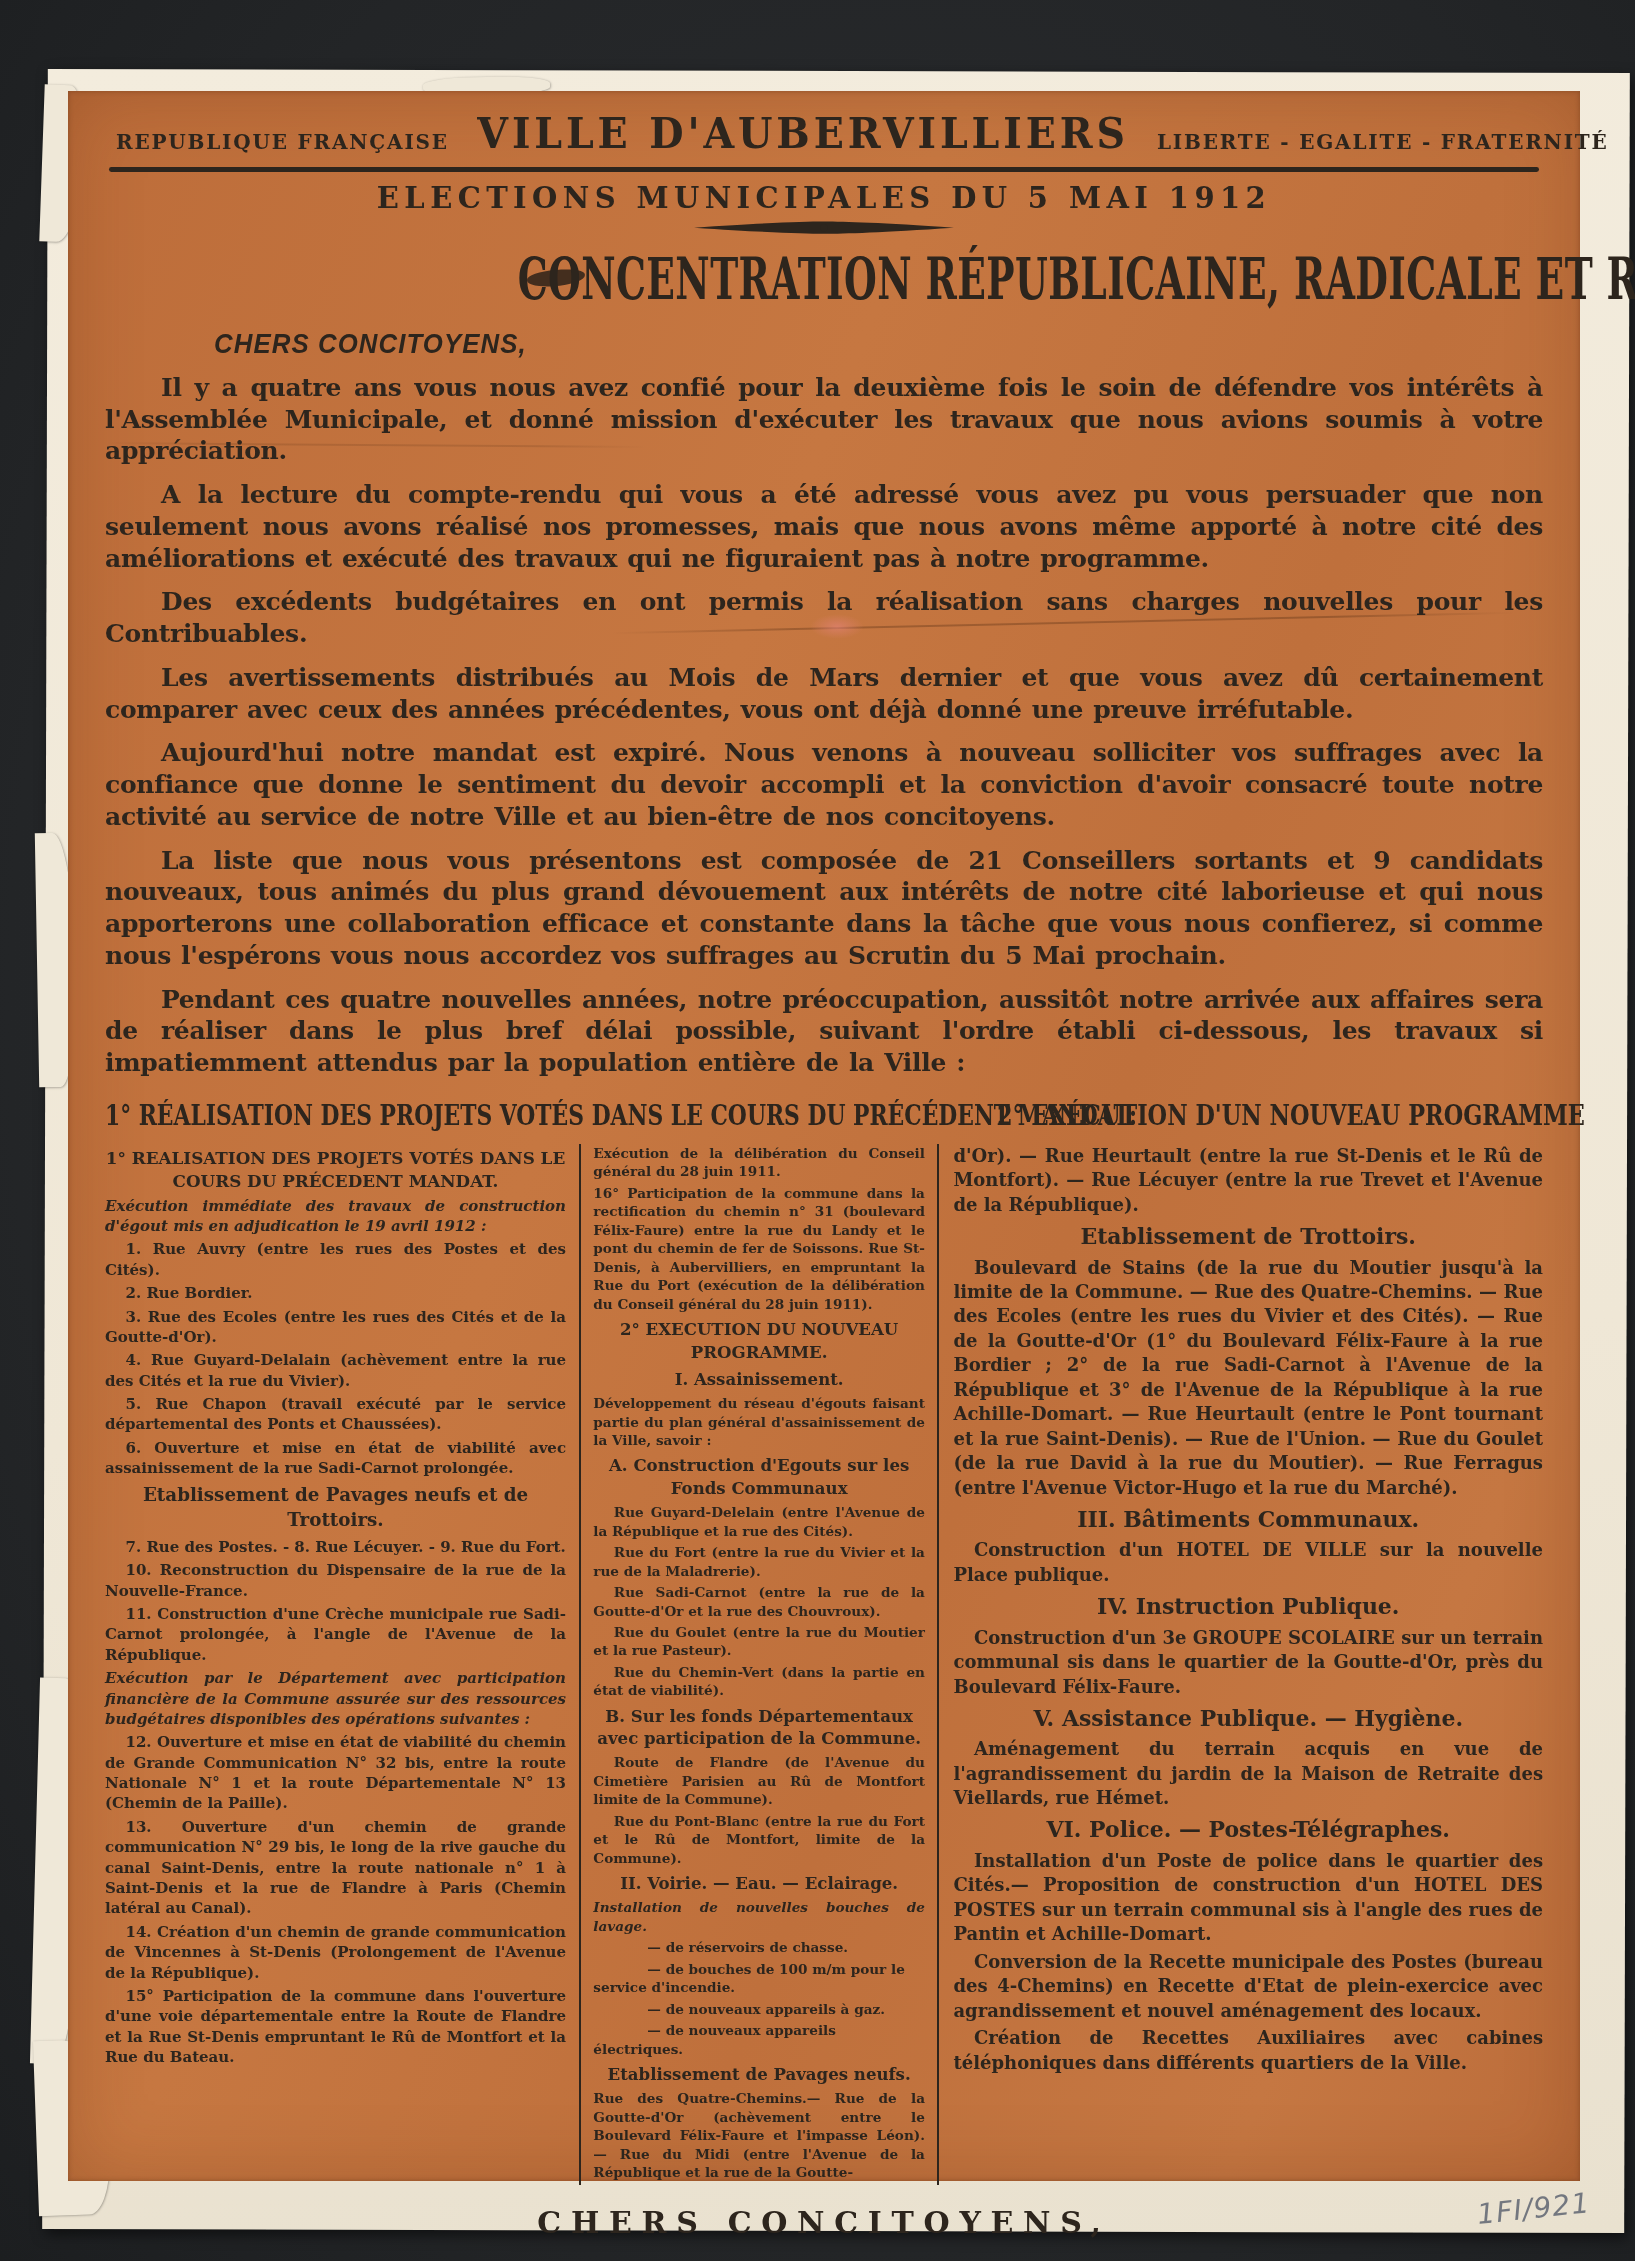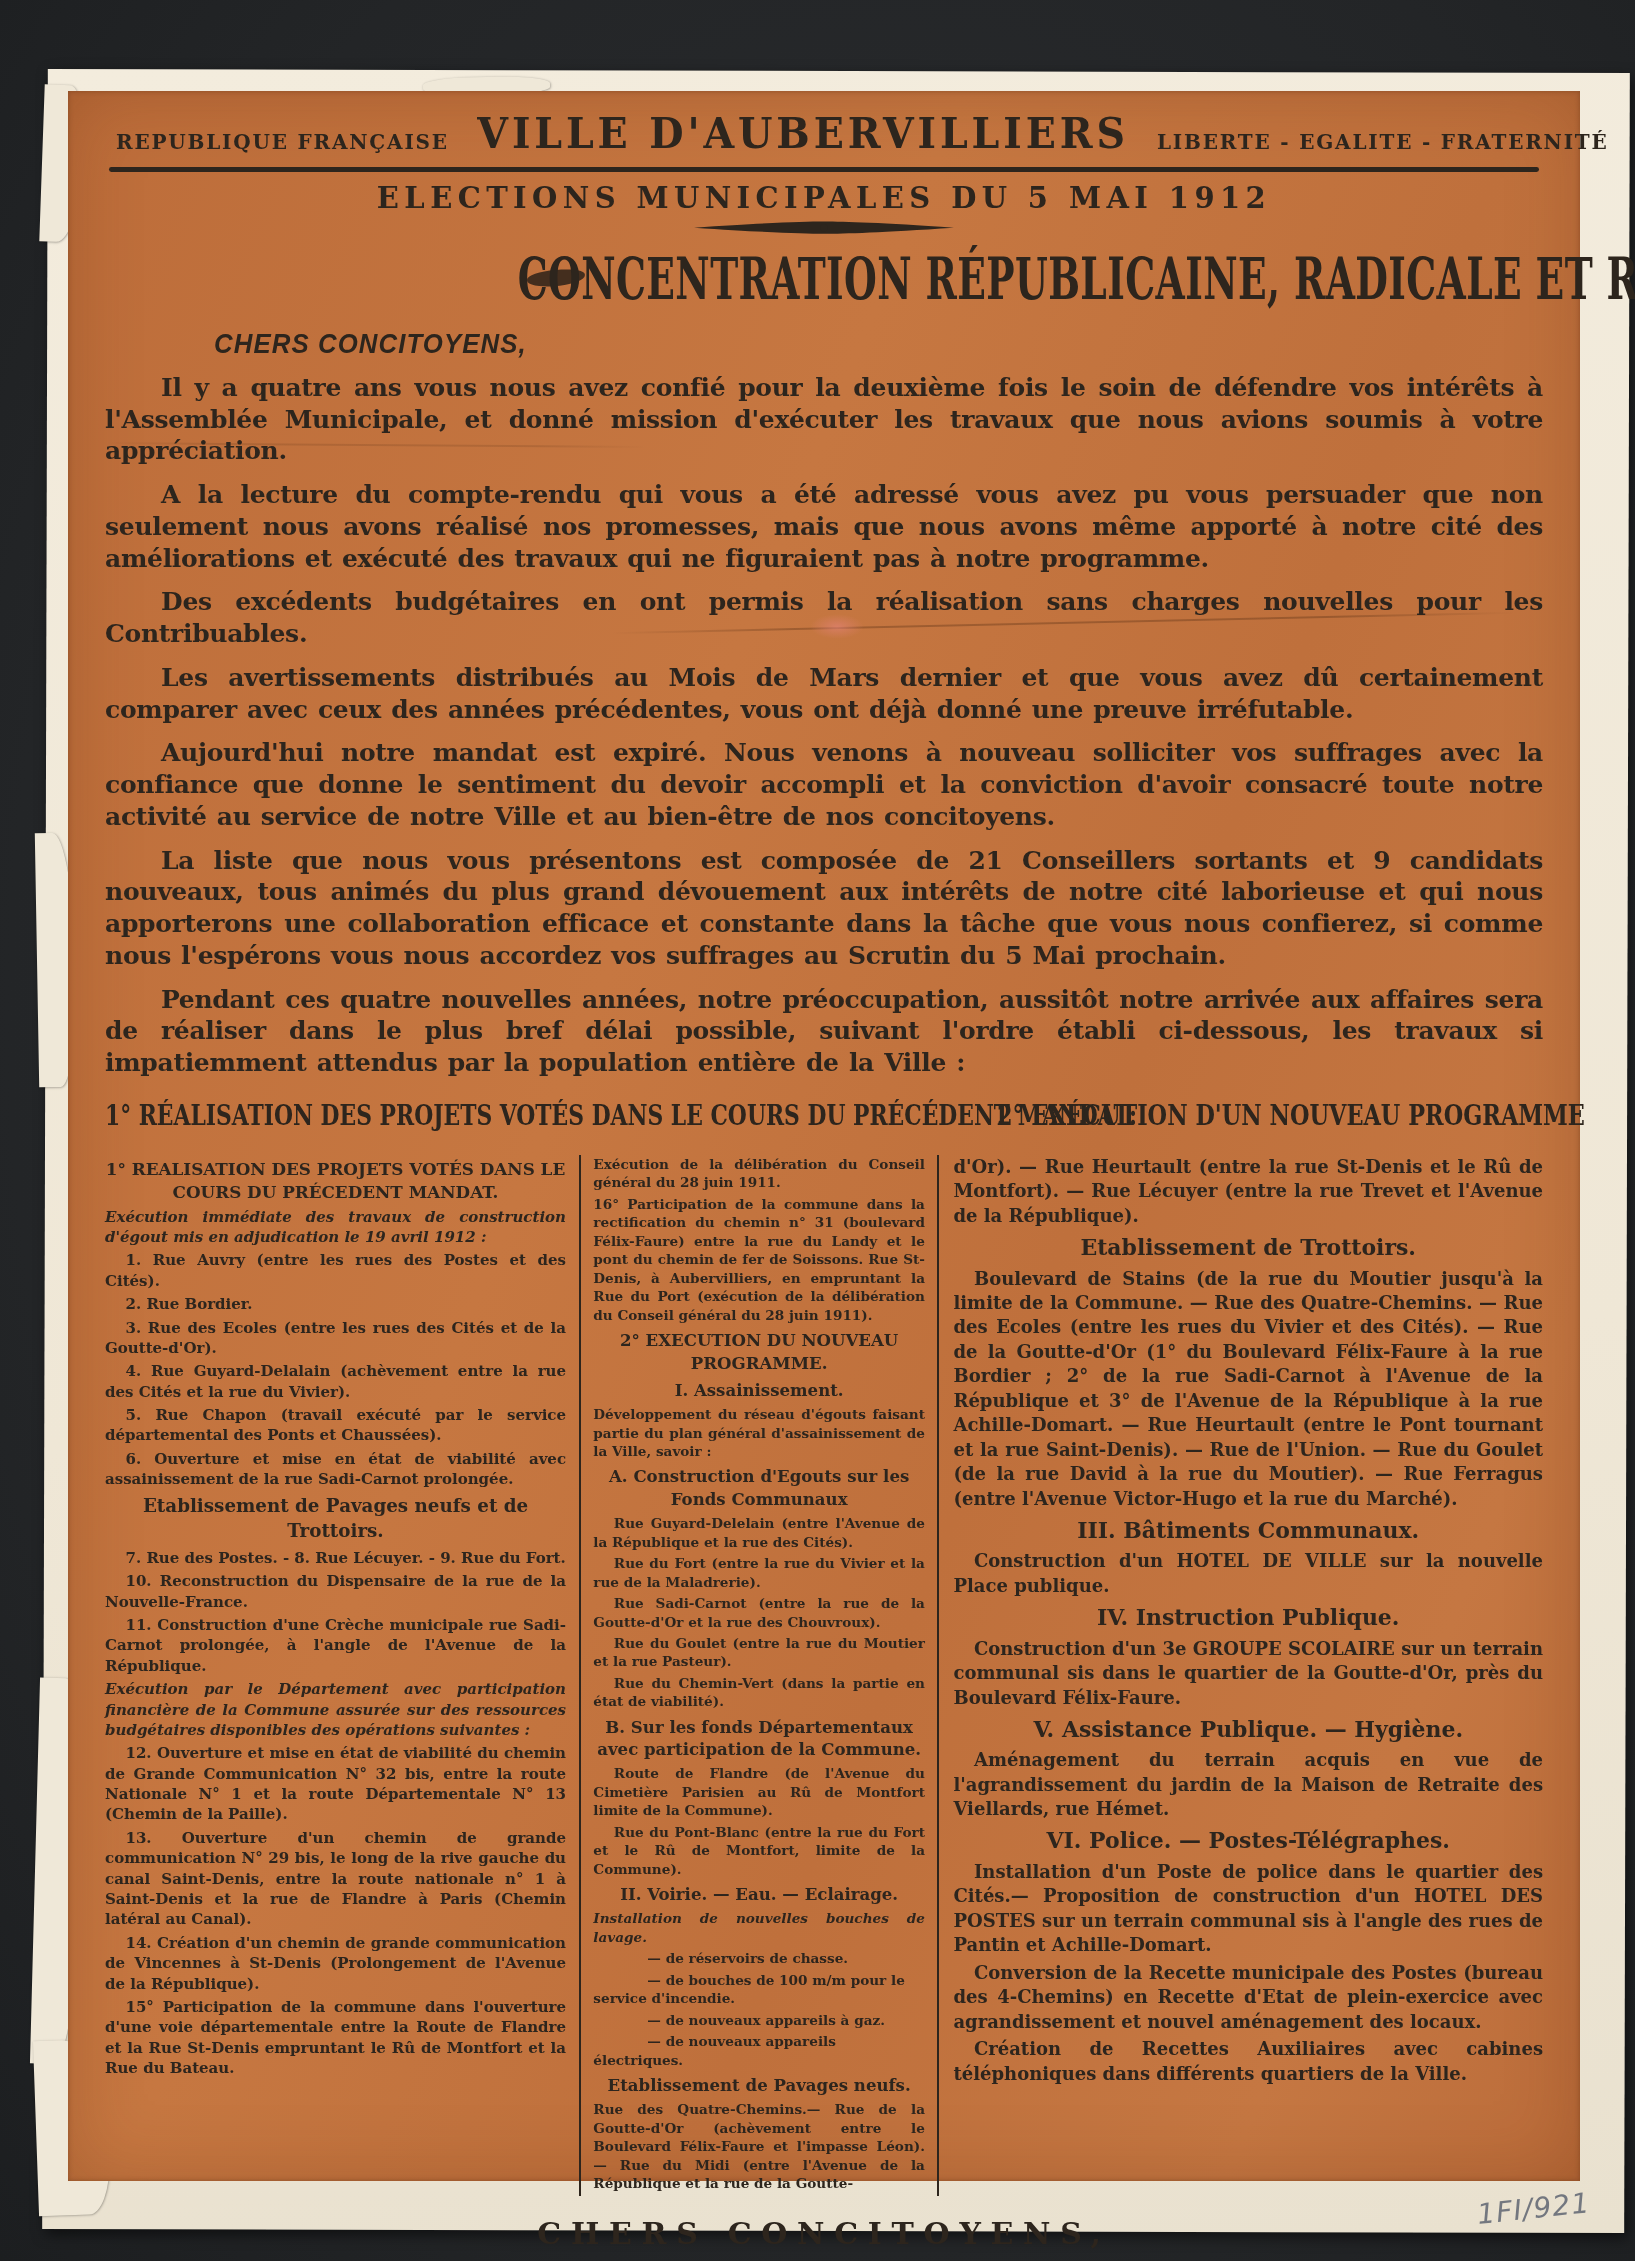--- a/index.html
+++ b/index.html
@@ -43,21 +43,21 @@
   
   .prog-heads{display:flex;margin-top:20px;align-items:flex-start;}
   .prog-heads .ph{font-weight:bold;white-space:nowrap;}
   .ph-left{width:62%;}
   .ph-left span{display:inline-block;font-size:28px;transform:scaleX(.78);transform-origin:0 50%;}
   .ph-right{width:38%;text-align:right;}
   .ph-right span{display:inline-block;font-size:28px;transform:scaleX(.80);transform-origin:0 50%;}
 
   
   .prog{display:flex;margin-top:12px;}
-  .pcol{box-sizing:border-box;margin-top:11px;}
+  .pcol{box-sizing:border-box;}
   .pcol-left{width:486px;font-size:15px;padding-right:13.3px;}
   .pcol-mid{width:368px;font-size:13.6px;border-left:2.4px solid #2d251d;border-right:2.4px solid #2d251d;padding:0 12px;}
   .pcol-right{width:619px;font-size:18px;padding-left:14.5px;}
   .pcol p{margin:0 0 3px 0;line-height:1.36;text-align:justify;text-indent:20.5px;font-weight:bold;}
   .pcol p.noind{text-indent:0;}
   .pcol p.csub{text-align:center;text-indent:0;font-size:1.22em;margin:4.8px 0 3.6px 0;}
   .pcol p.bsub{text-align:center;text-indent:0;font-size:1.12em;margin:3.6px 0 2.4px 0;}
   .pcol p.ital{font-style:italic;}
   .pcol p.dash{text-indent:54px;text-align:left;}
 

